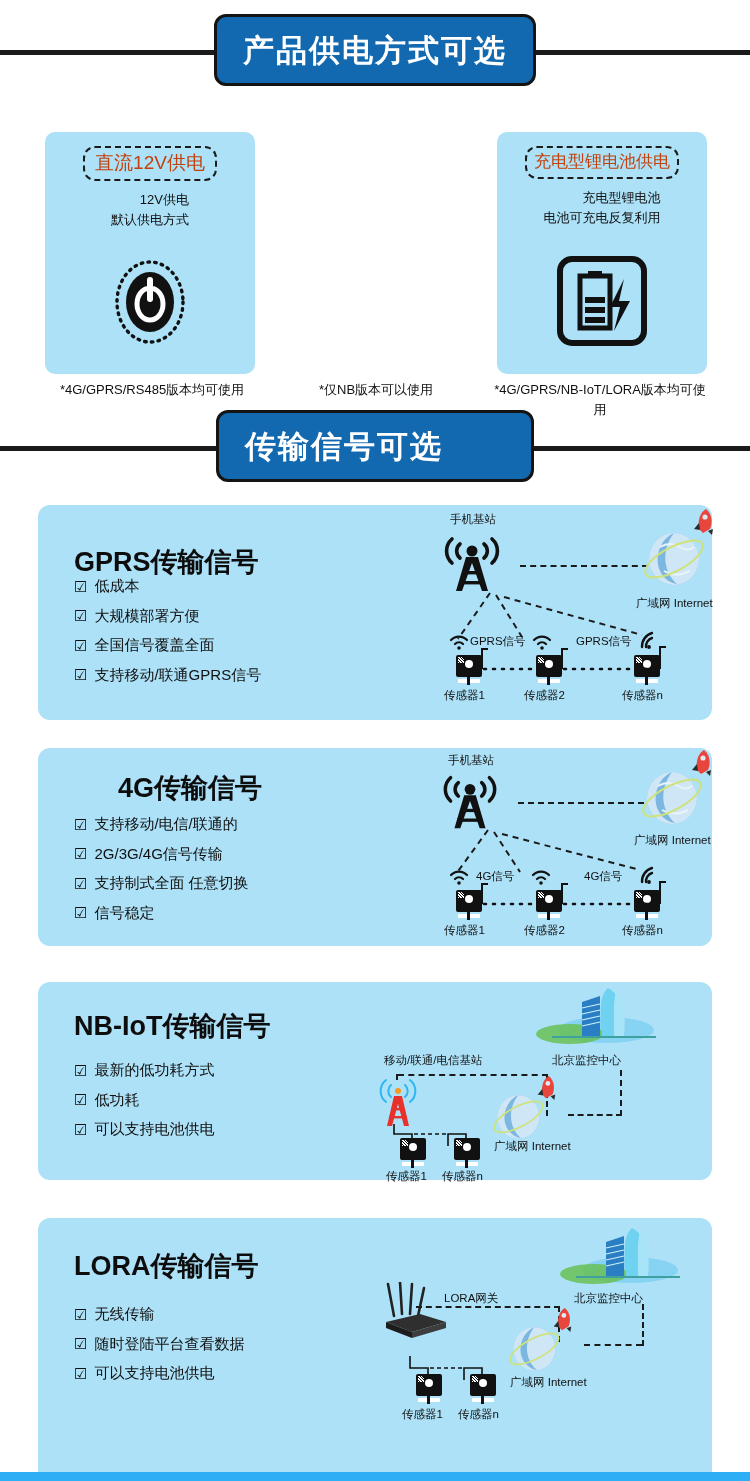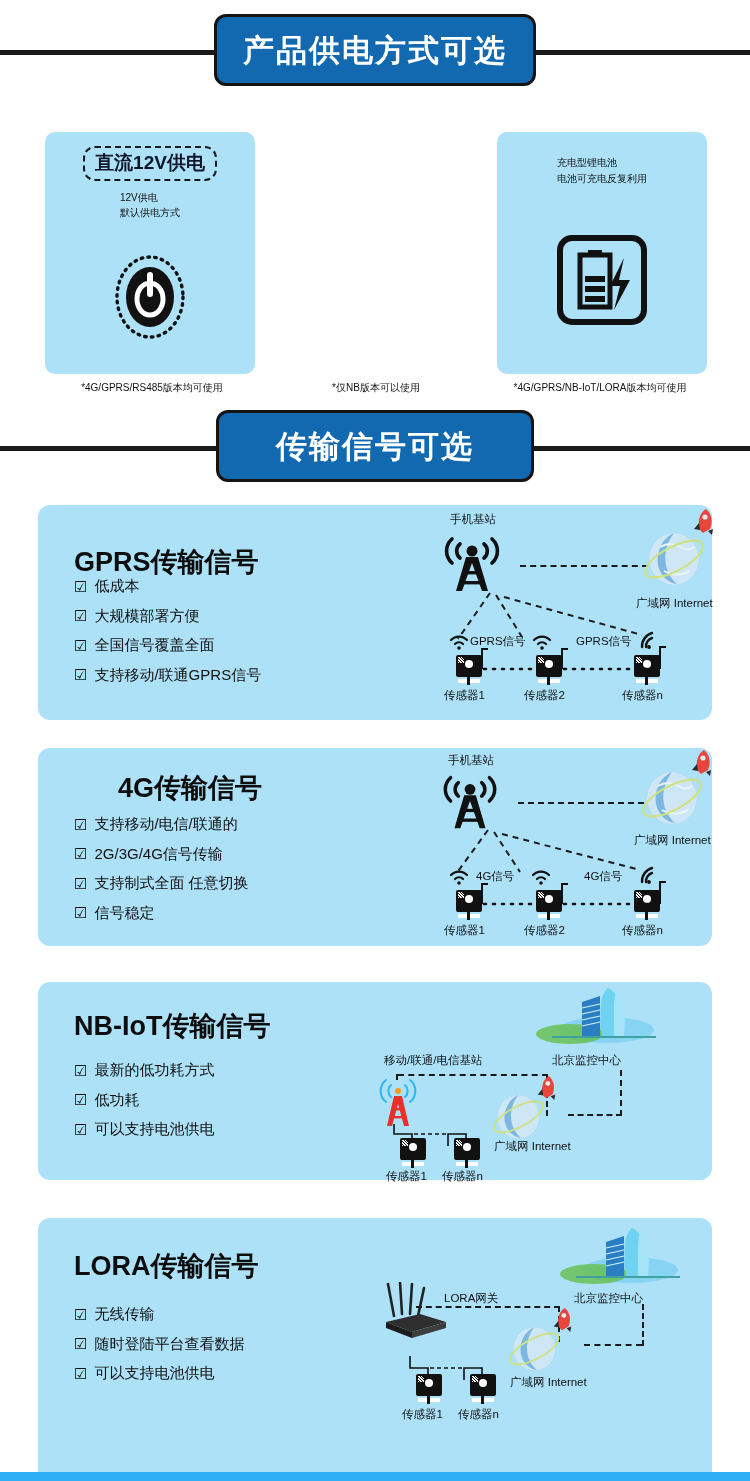--- a/index.html
+++ b/index.html
@@ -13,56 +13,56 @@
   
   .banner-wrap{ position:absolute; left:0; width:750px; height:74px; }
   .banner-rule{
     position:absolute; left:0; right:0; top:36px; height:5px;
     background:#1a1a1a;
   }
   .banner{
     position:absolute; left:50%; transform:translateX(-50%); top:0;
     height:72px; min-width:318px; padding:4px 26px;
     background:#1269b0; border:3px solid #141414; border-radius:12px;
-    display:flex; align-items:center; justify-content:center;
+    display:flex; align-items:center; 
   }
   .banner-text{
     color:#ffffff; font-size:31px; font-weight:bold; letter-spacing:2px;
     white-space:nowrap; line-height:1;
   }
 
   
   .power-row{
     position:absolute; left:45px; top:132px; width:662px; height:242px;
     display:flex; justify-content:space-between;
   }
   .pcard{
     width:210px; height:100%;
     background:#ace1f7; border-radius:10px;
     display:flex; flex-direction:column; align-items:center;
     padding-top:14px;
   }
   .pcard-title{
     border:2px dashed #1b1b1b; border-radius:12px;
     padding:4px 10px 5px 10px;
-    font-size:19px; font-weight:bold; color:#0f172a; white-space:nowrap;
+    font-size:19px; font-weight:normal; color:#c2410c; white-space:nowrap;
     line-height:1.15;
   }
   .pcard .t2{ font-size:17px; padding:4px 7px 5px 7px; }
   .pcard-sub{
-    margin-top:9px; font-size:10px; line-height:1.55; text-align:left;
+    margin-top:9px; font-size:13px; line-height:1.55; text-align:right;
     color:#111;
   }
   .pcard-icon{ flex:1; display:flex; align-items:center; justify-content:center; }
   .pnote-row{
     position:absolute; left:45px; top:380px; width:662px;
     display:flex; justify-content:space-between;
   }
   .pnote{
-    width:214px; text-align:center; font-size:10px; line-height:1.5; color:#111;
+    width:214px; text-align:center; font-size:13px; line-height:1.5; color:#111;
   }
 
   
   .tcard{
     position:absolute; left:38px; width:674px;
     background:#ace1f7; border-radius:12px;
   }
   .tcard-inner{ position:relative; width:100%; height:100%; }
   .t-title{
     position:absolute; left:36px; font-size:27px; font-weight:bold;
@@ -140,20 +140,21 @@
         <ellipse cx="43" cy="50" rx="13" ry="16" fill="none" stroke="#fff" stroke-width="5"></ellipse>
         <rect x="40" y="24" width="6" height="24" rx="3" fill="#fff"></rect>
         <rect x="38.5" y="22" width="9" height="12" rx="4.5" fill="#111"></rect>
         <rect x="40" y="23" width="6" height="22" rx="3" fill="#fff"></rect>
       </svg>
     </div>
   </div>
 
 
   <div class="pcard">
+    <div class="pcard-title t2">充电型锂电池供电</div>
     <div class="pcard-sub">
       <div>充电型锂电池</div>
       <div>电池可充电反复利用</div>
     </div>
     <div class="pcard-icon">
       <svg width="92" height="92" viewBox="0 0 92 92">
         <rect x="4" y="4" width="84" height="84" rx="12" fill="none" stroke="#111" stroke-width="6"></rect>
         <rect x="32" y="16" width="14" height="6" fill="#111"></rect>
         <rect x="24" y="21" width="30" height="52" fill="none" stroke="#111" stroke-width="5"></rect>
         <rect x="29" y="42" width="20" height="6" fill="#111"></rect>

